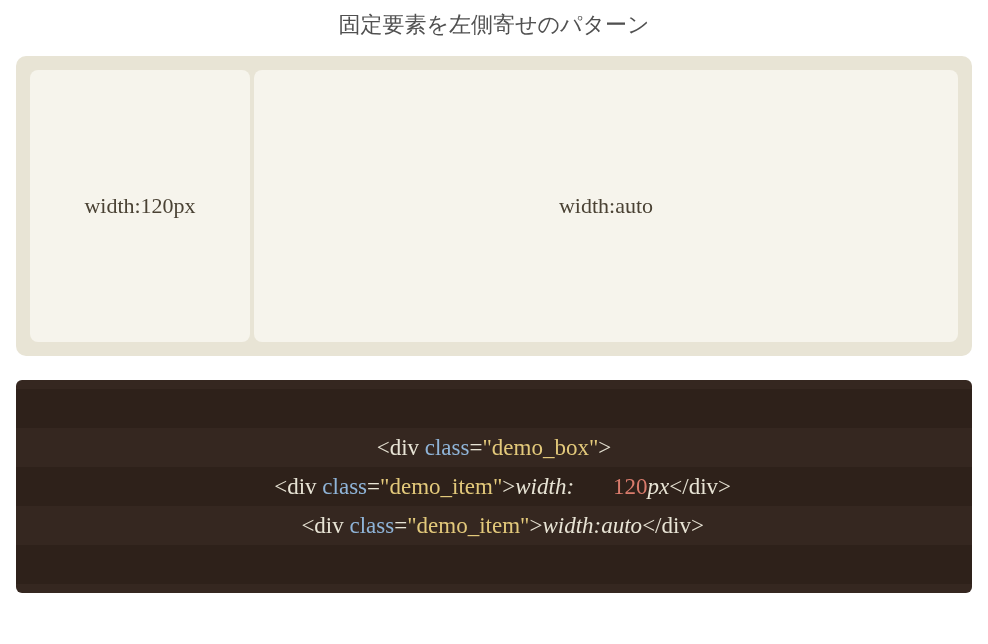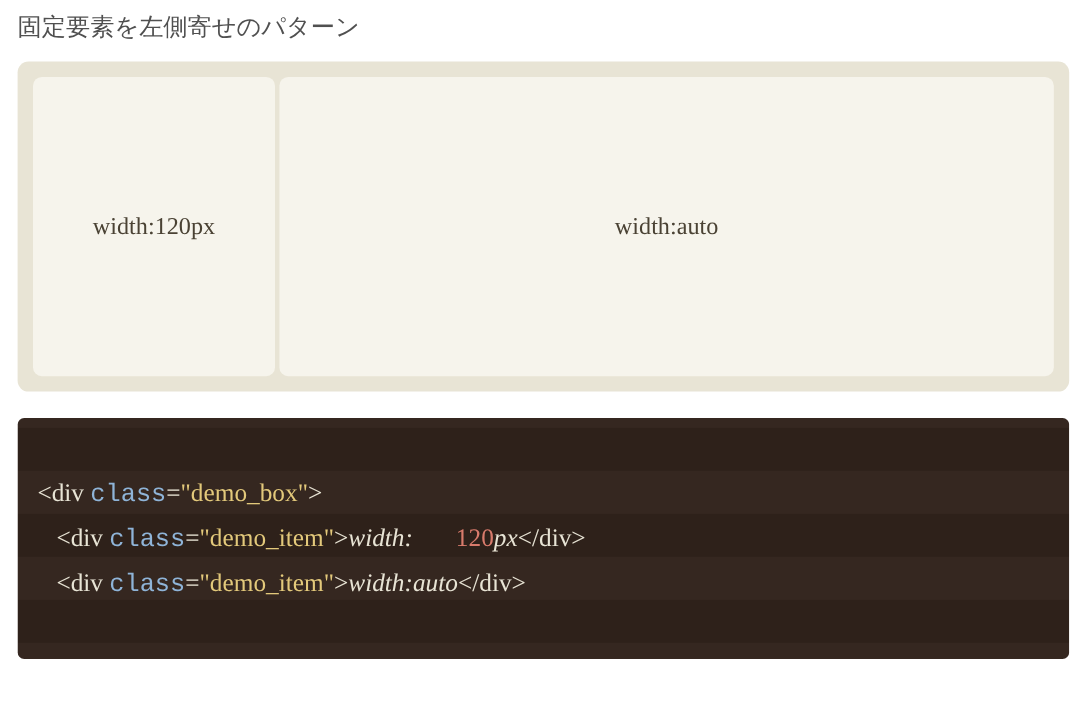--- a/index.html
+++ b/index.html
@@ -1,18 +1,19 @@
 <!DOCTYPE html>
 <html><head>
   <meta charset="utf-8">
   <style>
     * {
       margin: 0;
       padding: 0;
       box-sizing: border-box;
+      text-align: center;
     }
     body {
       font-family: Georgia, 'Times New Roman', serif;
       background: #ffffff;
       padding: 0;
       width: 988px;
     }
     .heading {
       font-size: 22px;
       color: #505050;
@@ -62,21 +63,21 @@
         #352720 39px,
         #352720 78px
       );
       background-position: 0 9px;
     }
     .code-line {
       white-space: pre;
     }
     .tok-bracket { color: #e8e4d5; }
     .tok-tag { color: #e8e4d5; }
-    .tok-attr { color: #8fb4d8; font-family: Liberation Mono, monospace; }
+    .tok-attr { color: #8fb4d8; }
     .tok-eq { color: #e8e4d5; }
     .tok-string { color: #e3c97b; }
     .tok-text { color: #e8e4d5; font-style: italic; }
     .tok-number { color: #d97b6c; margin-left: 39px; }
   </style>
 </head>
 <body>
 
 <div class="heading">固定要素を左側寄せのパターン</div>
 

